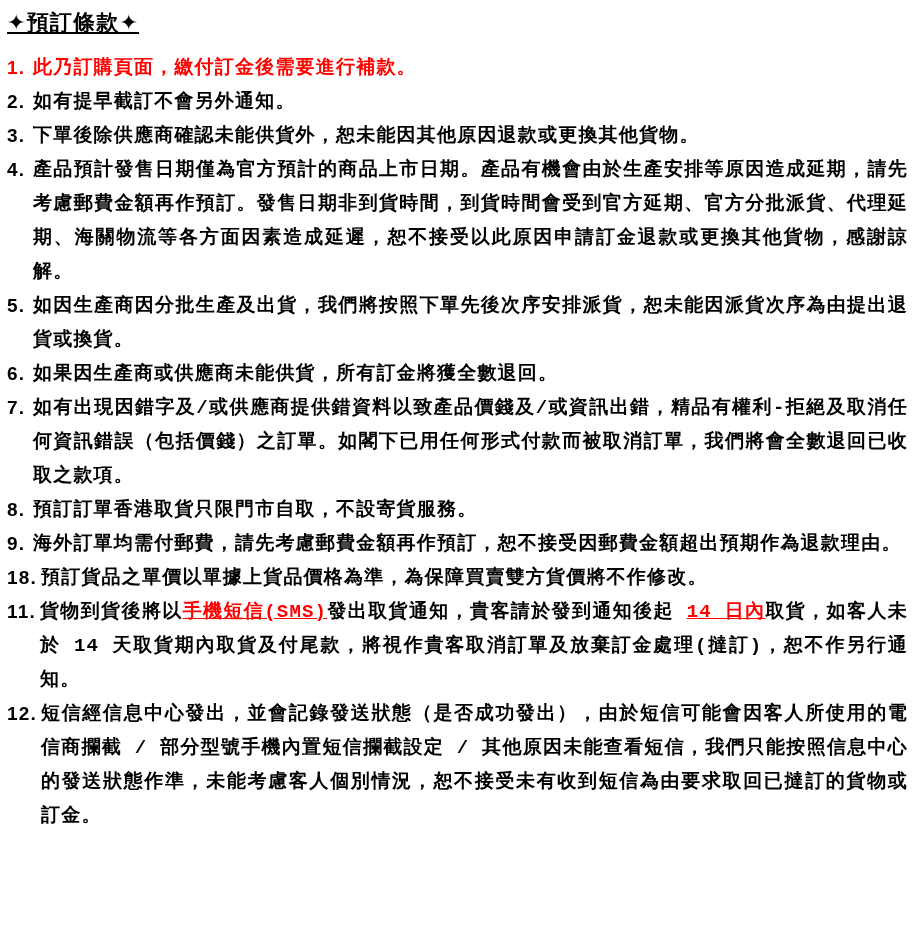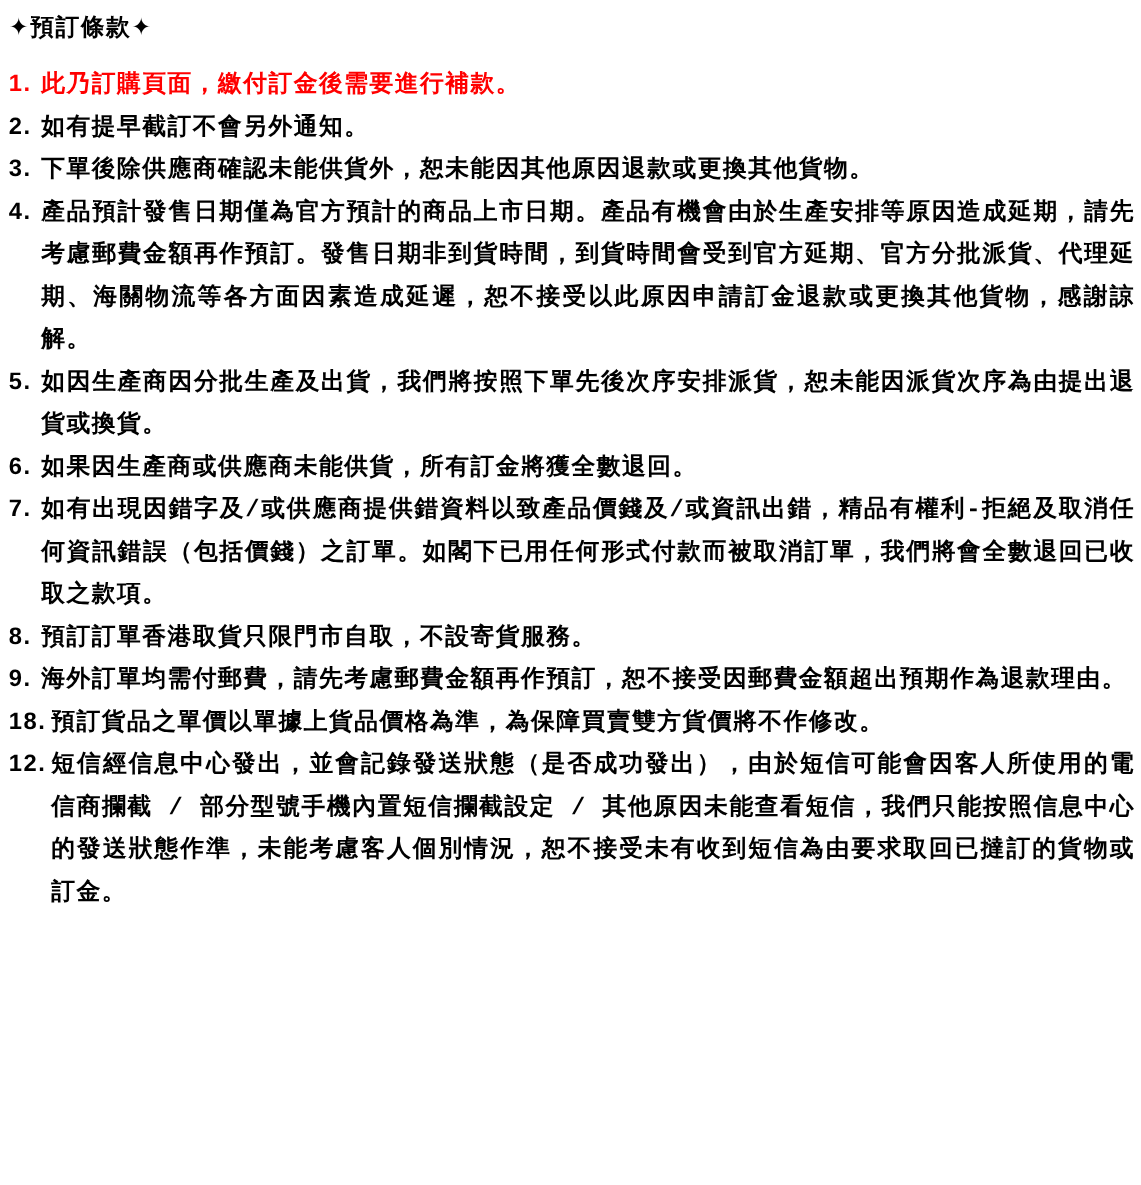--- a/index.html
+++ b/index.html
@@ -20,23 +20,24 @@
   }
   .notice {
     color: var(--red, #ff0000);
     font-size: 19px;
     line-height: 30px;
     letter-spacing: 1.2px;
     text-decoration: underline;
     margin: 0 0 22px 0;
   }
   .section-title {
-    font-size: 19px;
+    font-size: 22px;
     line-height: 30px;
     letter-spacing: 1.2px;
+    text-decoration: underline;
     margin: 0 0 13px 0;
   }
   .terms {
     font-size: 19px;
     line-height: 34px;
     letter-spacing: 1.2px;
   }
   .term {
     display: flex;
     align-items: flex-start;
@@ -105,17 +106,21 @@
       </div>
       <div class="term">
         <span class="term-num">9.</span>
         <span class="term-text"><span>海外訂單均需付郵費，請先考慮郵費金額再作預訂，恕不接受因郵費金額超出預期作為退款理由。</span></span>
       </div>
       <div class="term">
         <span class="term-num">18.</span>
         <span class="term-text"><span>預訂貨品之單價以單據上貨品價格為準，為保障買賣雙方貨價將不作修改。</span></span>
       </div>
       <div class="term">
+        <span class="term-num">11.</span>
+        <span class="term-text"><span>貨物到貨後將以</span><span class="red-underline">手機短信(SMS)</span><span>發出取貨通知，貴客請於發到通知後起 </span><span class="red-underline">14 日內</span><span>取貨，如客人未於 14 天取貨期內取貨及付尾款，將視作貴客取消訂單及放棄訂金處理(撻訂)，恕不作另行通知。</span></span>
+      </div>
+      <div class="term">
         <span class="term-num">12.</span>
         <span class="term-text"><span>短信經信息中心發出，並會記錄發送狀態（是否成功發出），由於短信可能會因客人所使用的電信商攔截 / 部分型號手機內置短信攔截設定 / 其他原因未能查看短信，我們只能按照信息中心的發送狀態作準，未能考慮客人個別情況，恕不接受未有收到短信為由要求取回已撻訂的貨物或訂金。</span></span>
       </div>
     </div>
 </div>
 
 </body></html>

